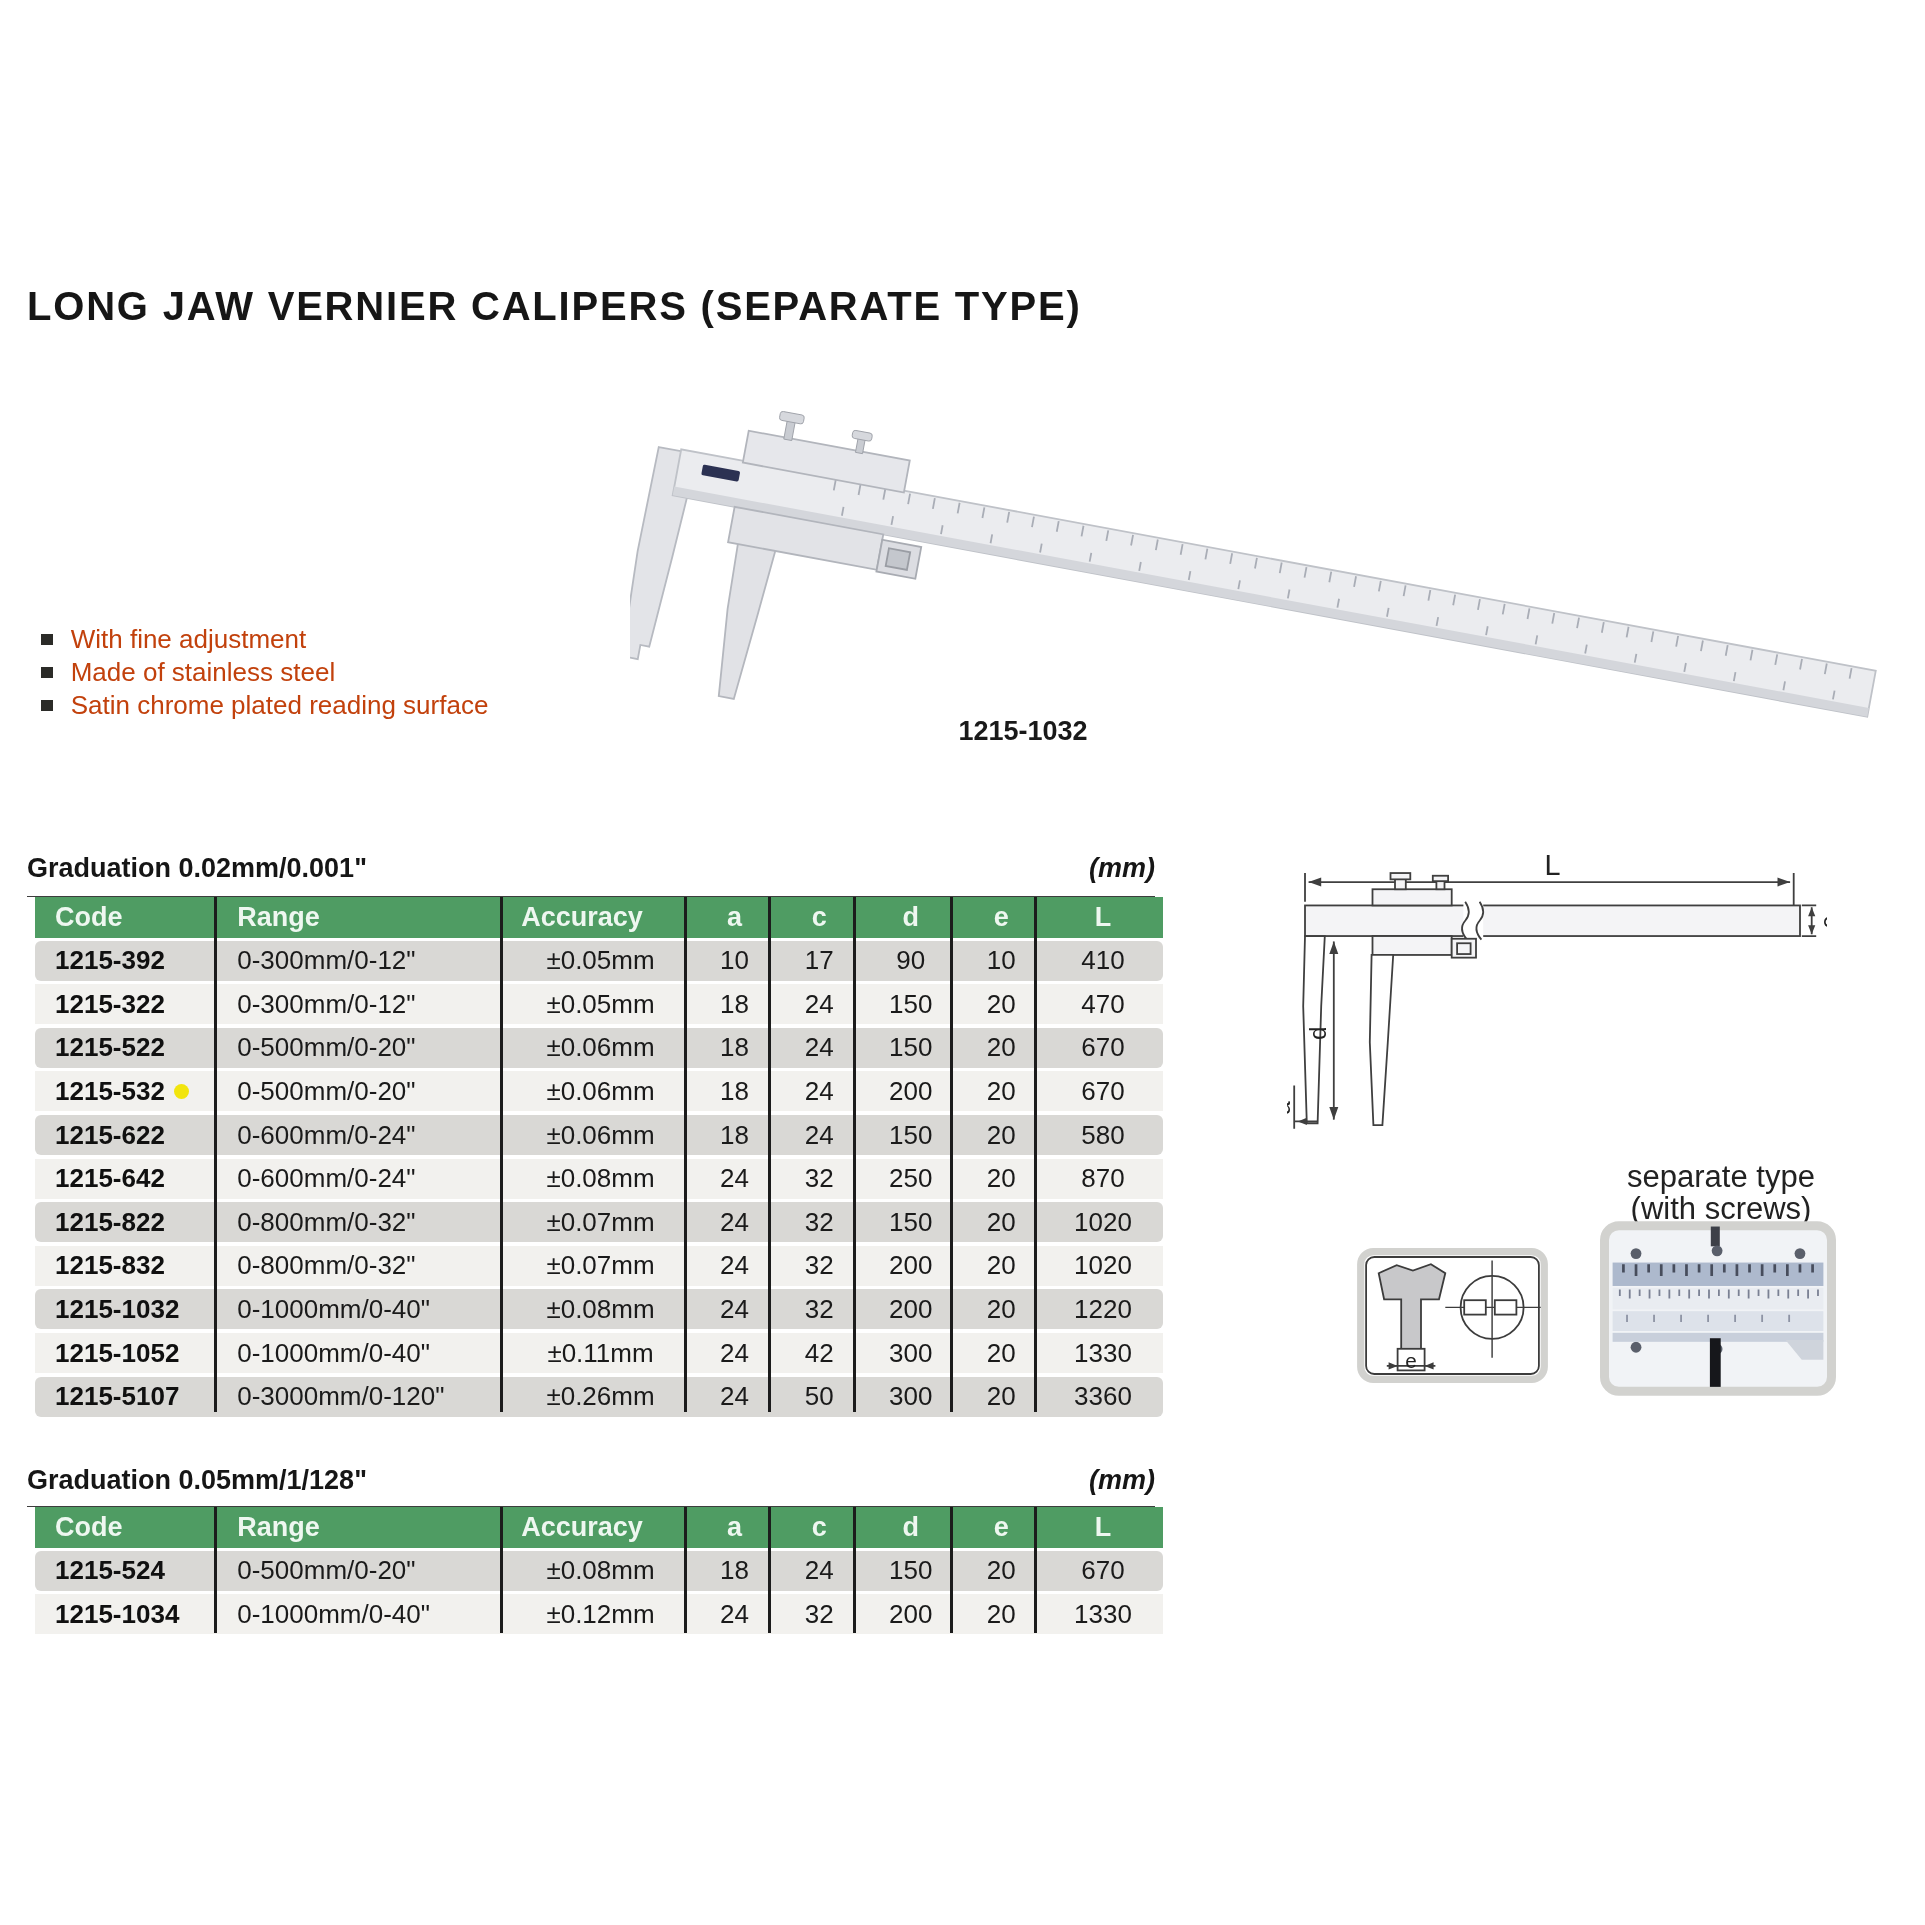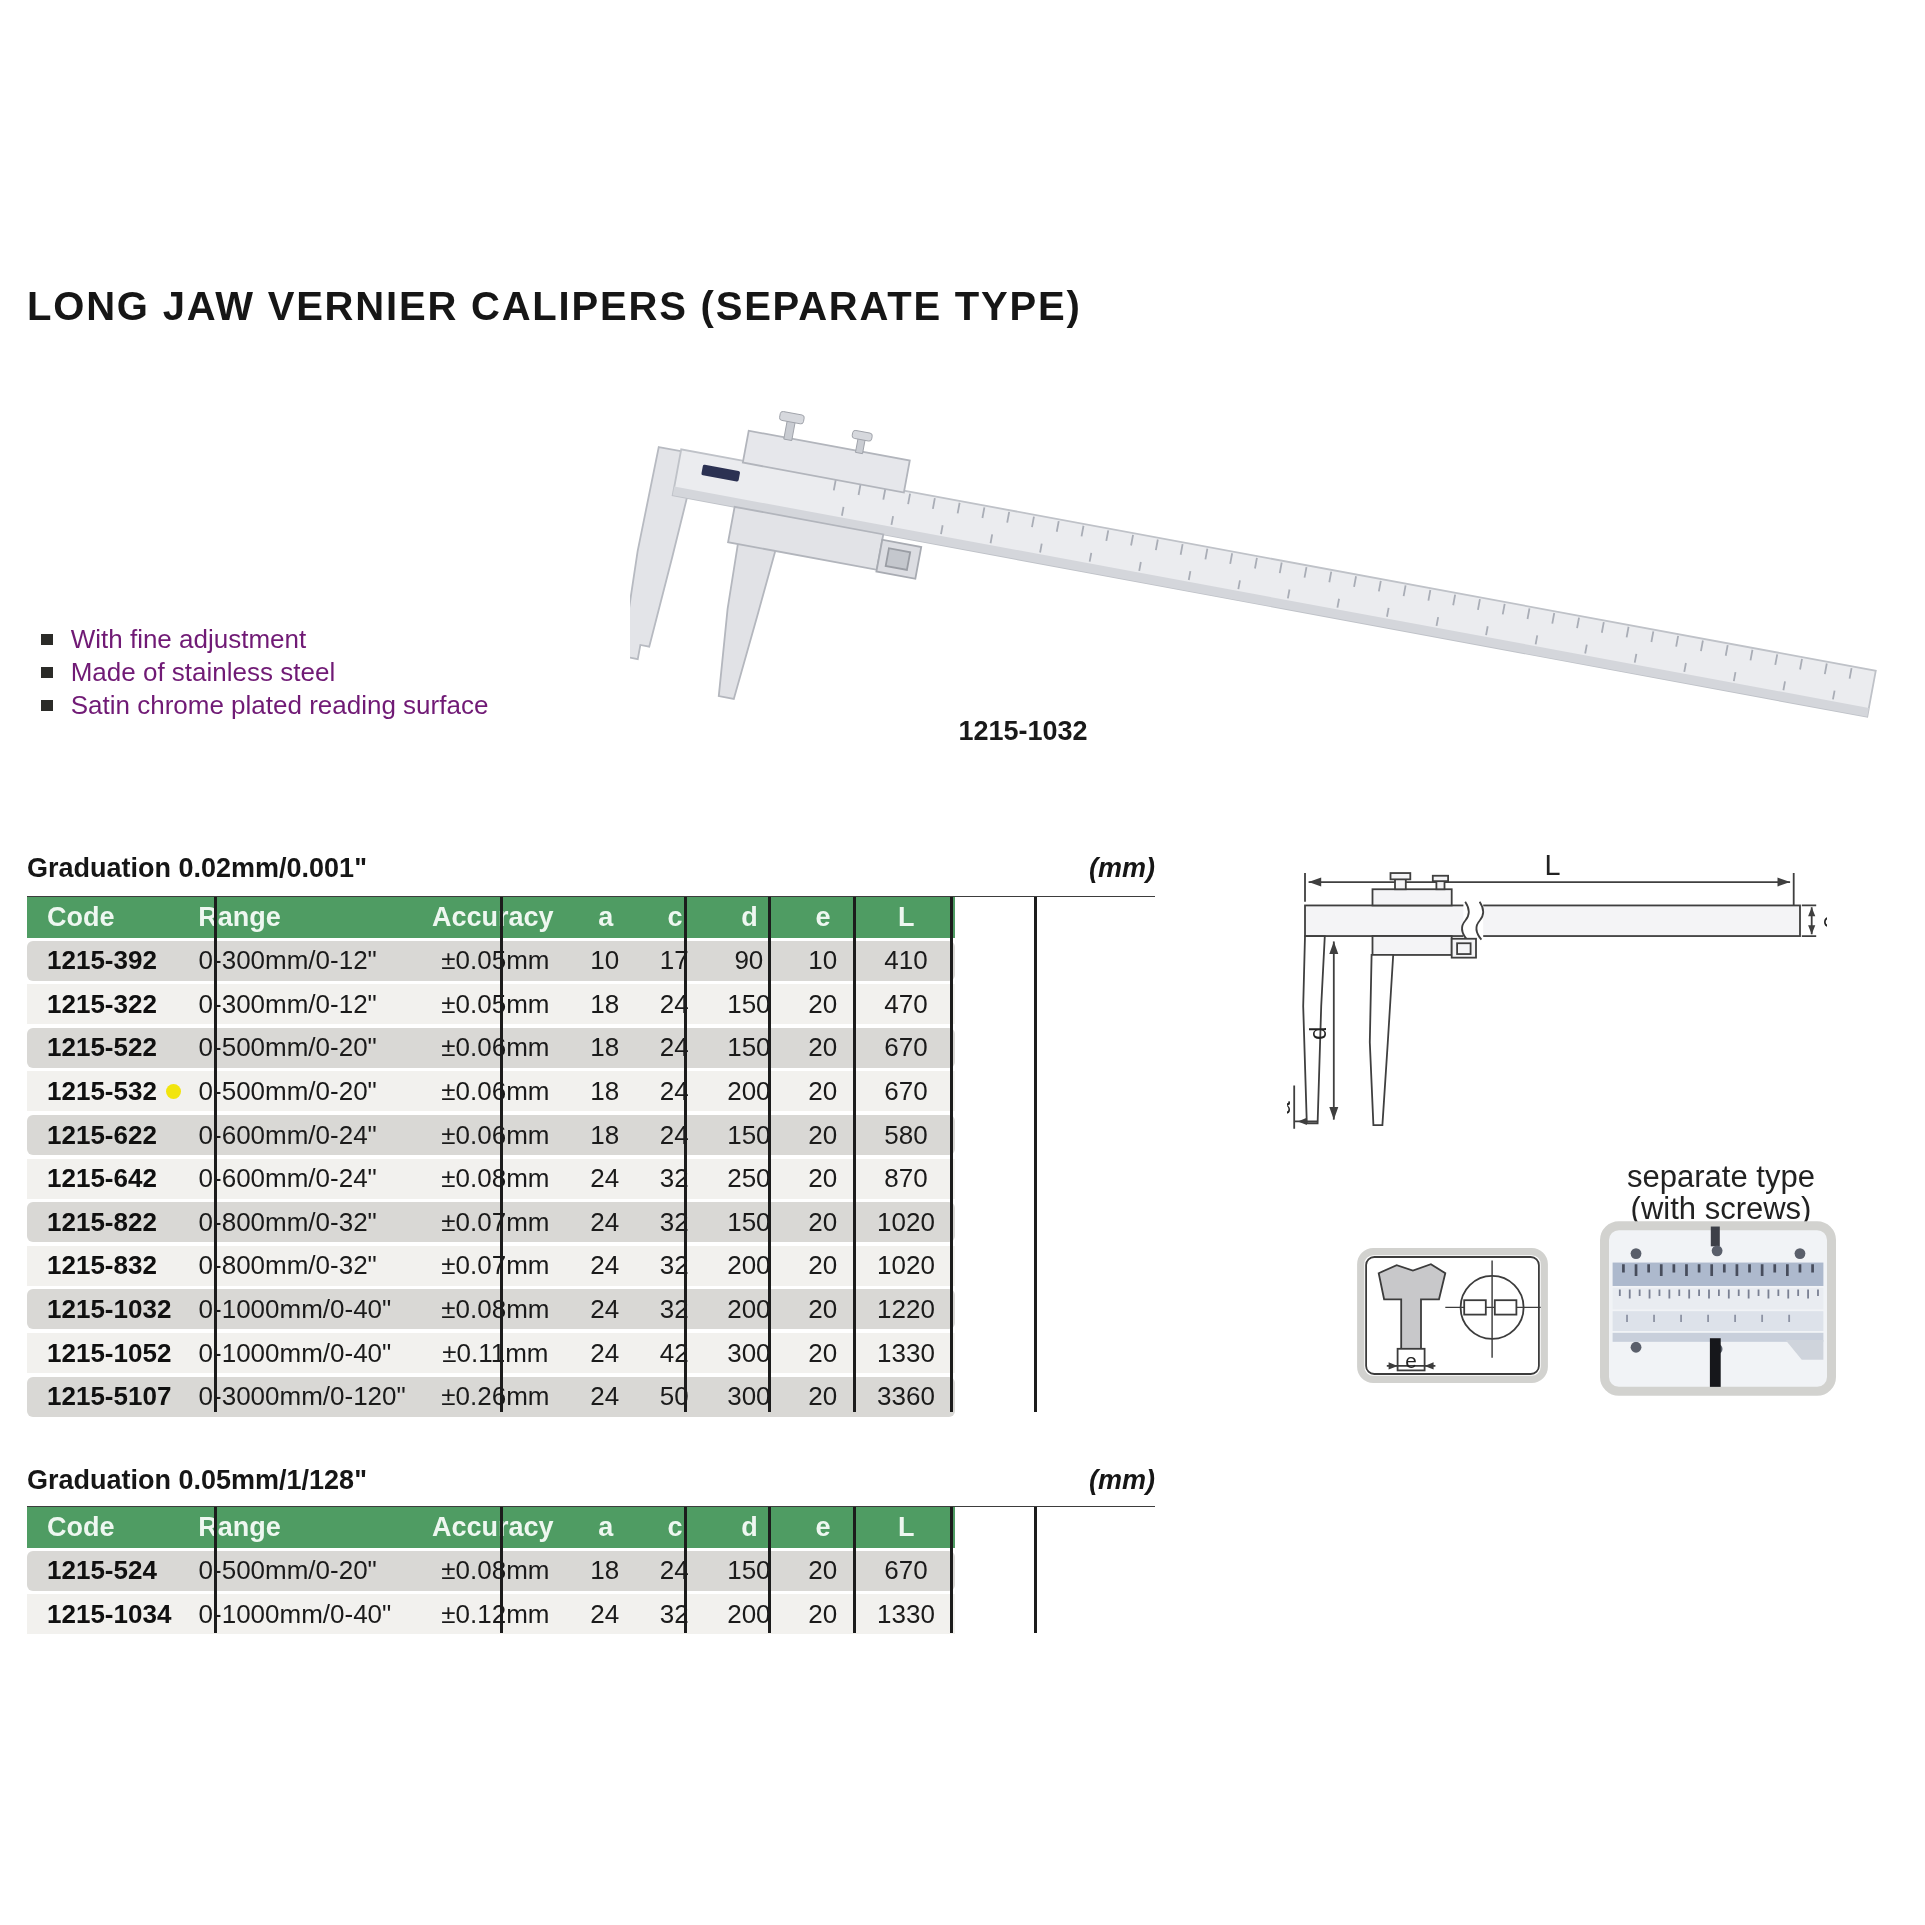--- a/index.html
+++ b/index.html
@@ -3,37 +3,37 @@
 <meta charset="utf-8">
 <style>
   html,body{margin:0;padding:0;background:#fff;}
   .page{position:relative;width:1925px;height:1925px;background:#ffffff;
         font-family:"Liberation Sans", sans-serif;color:var(--text_dark,#1a1a1a);overflow:hidden;padding-left:48px;}
 
   .title{position:absolute;left:27px;top:284px;font-size:40px;font-weight:bold;
          letter-spacing:1.8px;color:#161616;white-space:nowrap;}
 
   .features{position:absolute;left:41px;top:623px;}
-  .feature{display:flex;align-items:center;height:33px;font-size:26px;color:#701a75;}
+  .feature{display:flex;align-items:center;height:33px;font-size:26px;color:#c2410c;}
   .feature .sq{width:11.7px;height:11.7px;background:#2b2b28;margin-right:18px;flex:0 0 auto;}
 
   .product-label{position:absolute;left:933px;top:716px;width:180px;text-align:center;
                  font-size:27px;font-weight:bold;color:#191919;}
 
   .tbl-label-row{position:absolute;left:27px;width:1128px;height:32px;font-size:27px;font-weight:bold;color:#161616;}
   .tbl-label-row .grad{position:absolute;left:0;top:0;}
   .tbl-label-row .unit{position:absolute;right:0;top:0;font-style:italic;}
   .t1-label{top:853px;}
   .t2-label{top:1465px;}
 
   .spec-table{position:absolute;left:27px;width:1128px;border-top:1.8px solid #3d3d3d;}
   .t1{top:896px;height:515px;}
   .t2{top:1506px;height:126px;}
 
-  .trow{display:flex;width:928px;}
+  .trow{display:flex;width:1128px;margin-left:8px;}
   .thead{height:41px;background:var(--header_green,#4f9c63);margin-bottom:2.7px;}
   .thead .tcell{color:var(--header_text,#eef7f0);font-weight:bold;font-size:27px;}
   .trow.odd{background:var(--row_gray,#d9d8d5);border-radius:6px;}
   .trow.even{background:var(--row_light,#f2f1ee);}
   .trow.odd,.trow.even{height:40px;margin-bottom:3.6px;}
   .tcell{display:flex;align-items:center;justify-content:center;font-size:26px;overflow:hidden;white-space:nowrap;}
   .c0{width:188px;}.c1{width:286px;}.c2{width:184px;}.c3{width:84px;}
   .c4{width:86px;}.c5{width:97px;}.c6{width:84px;}.c7{width:120px;}
   .c0,.c1{justify-content:flex-start;padding-left:20px;box-sizing:border-box;}
   .c1{padding-left:14.4px;}

